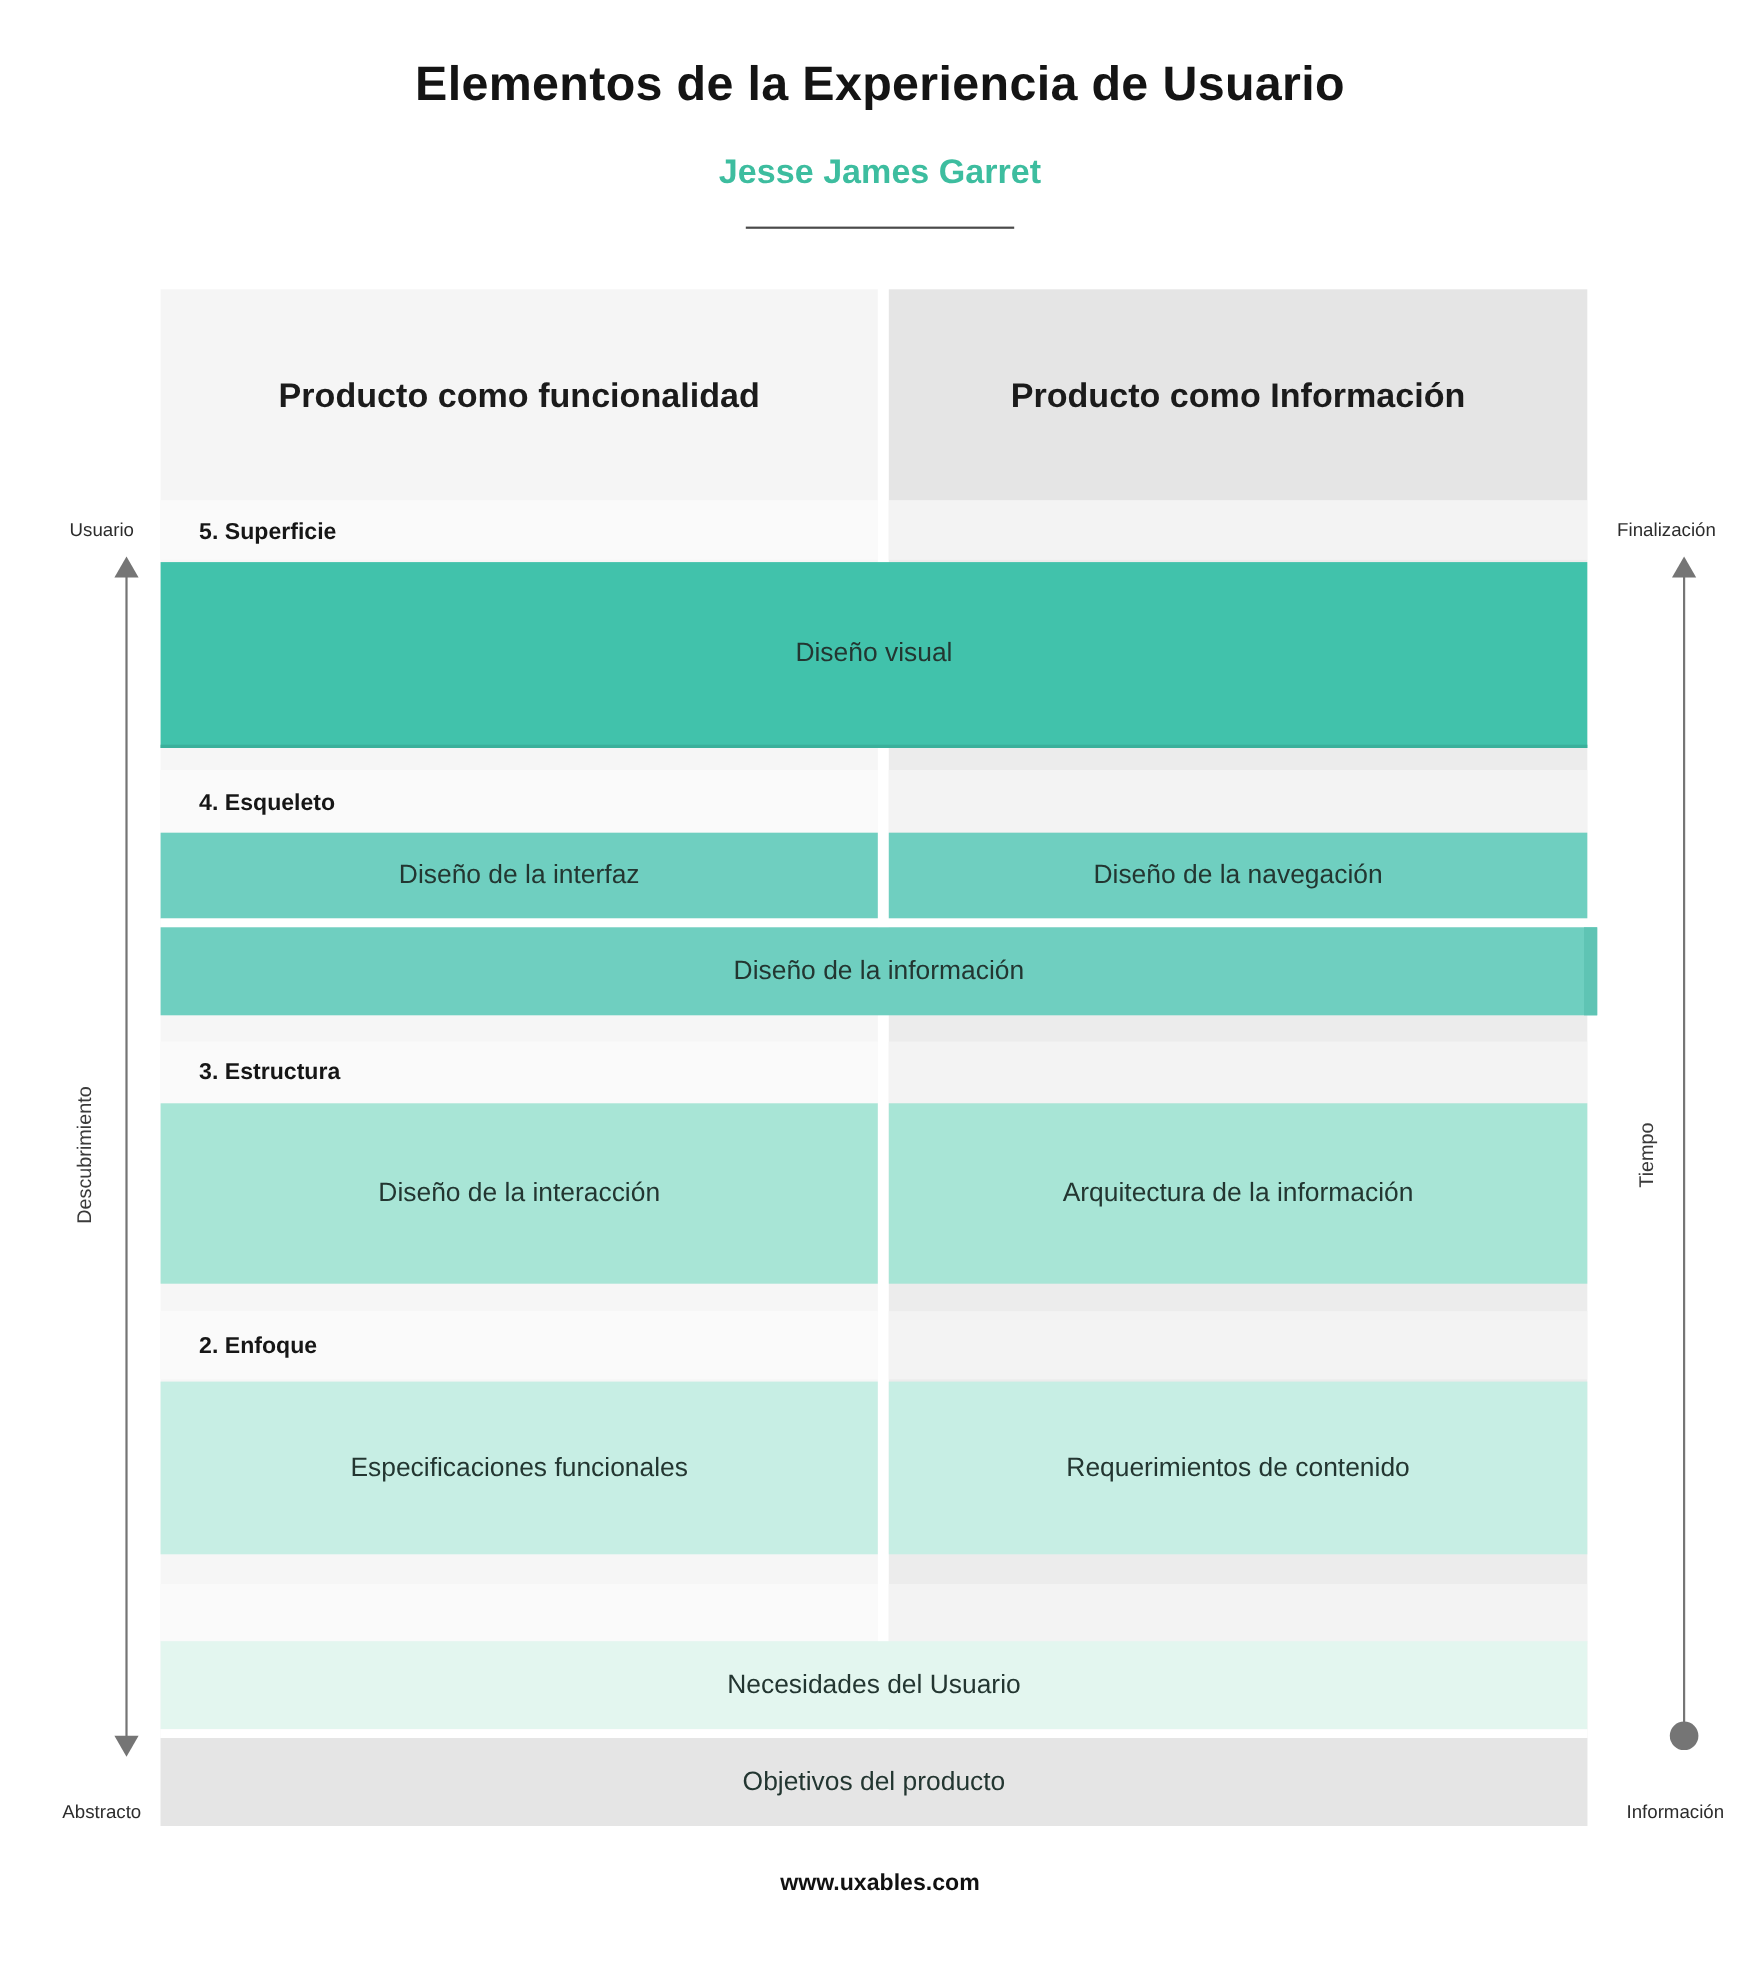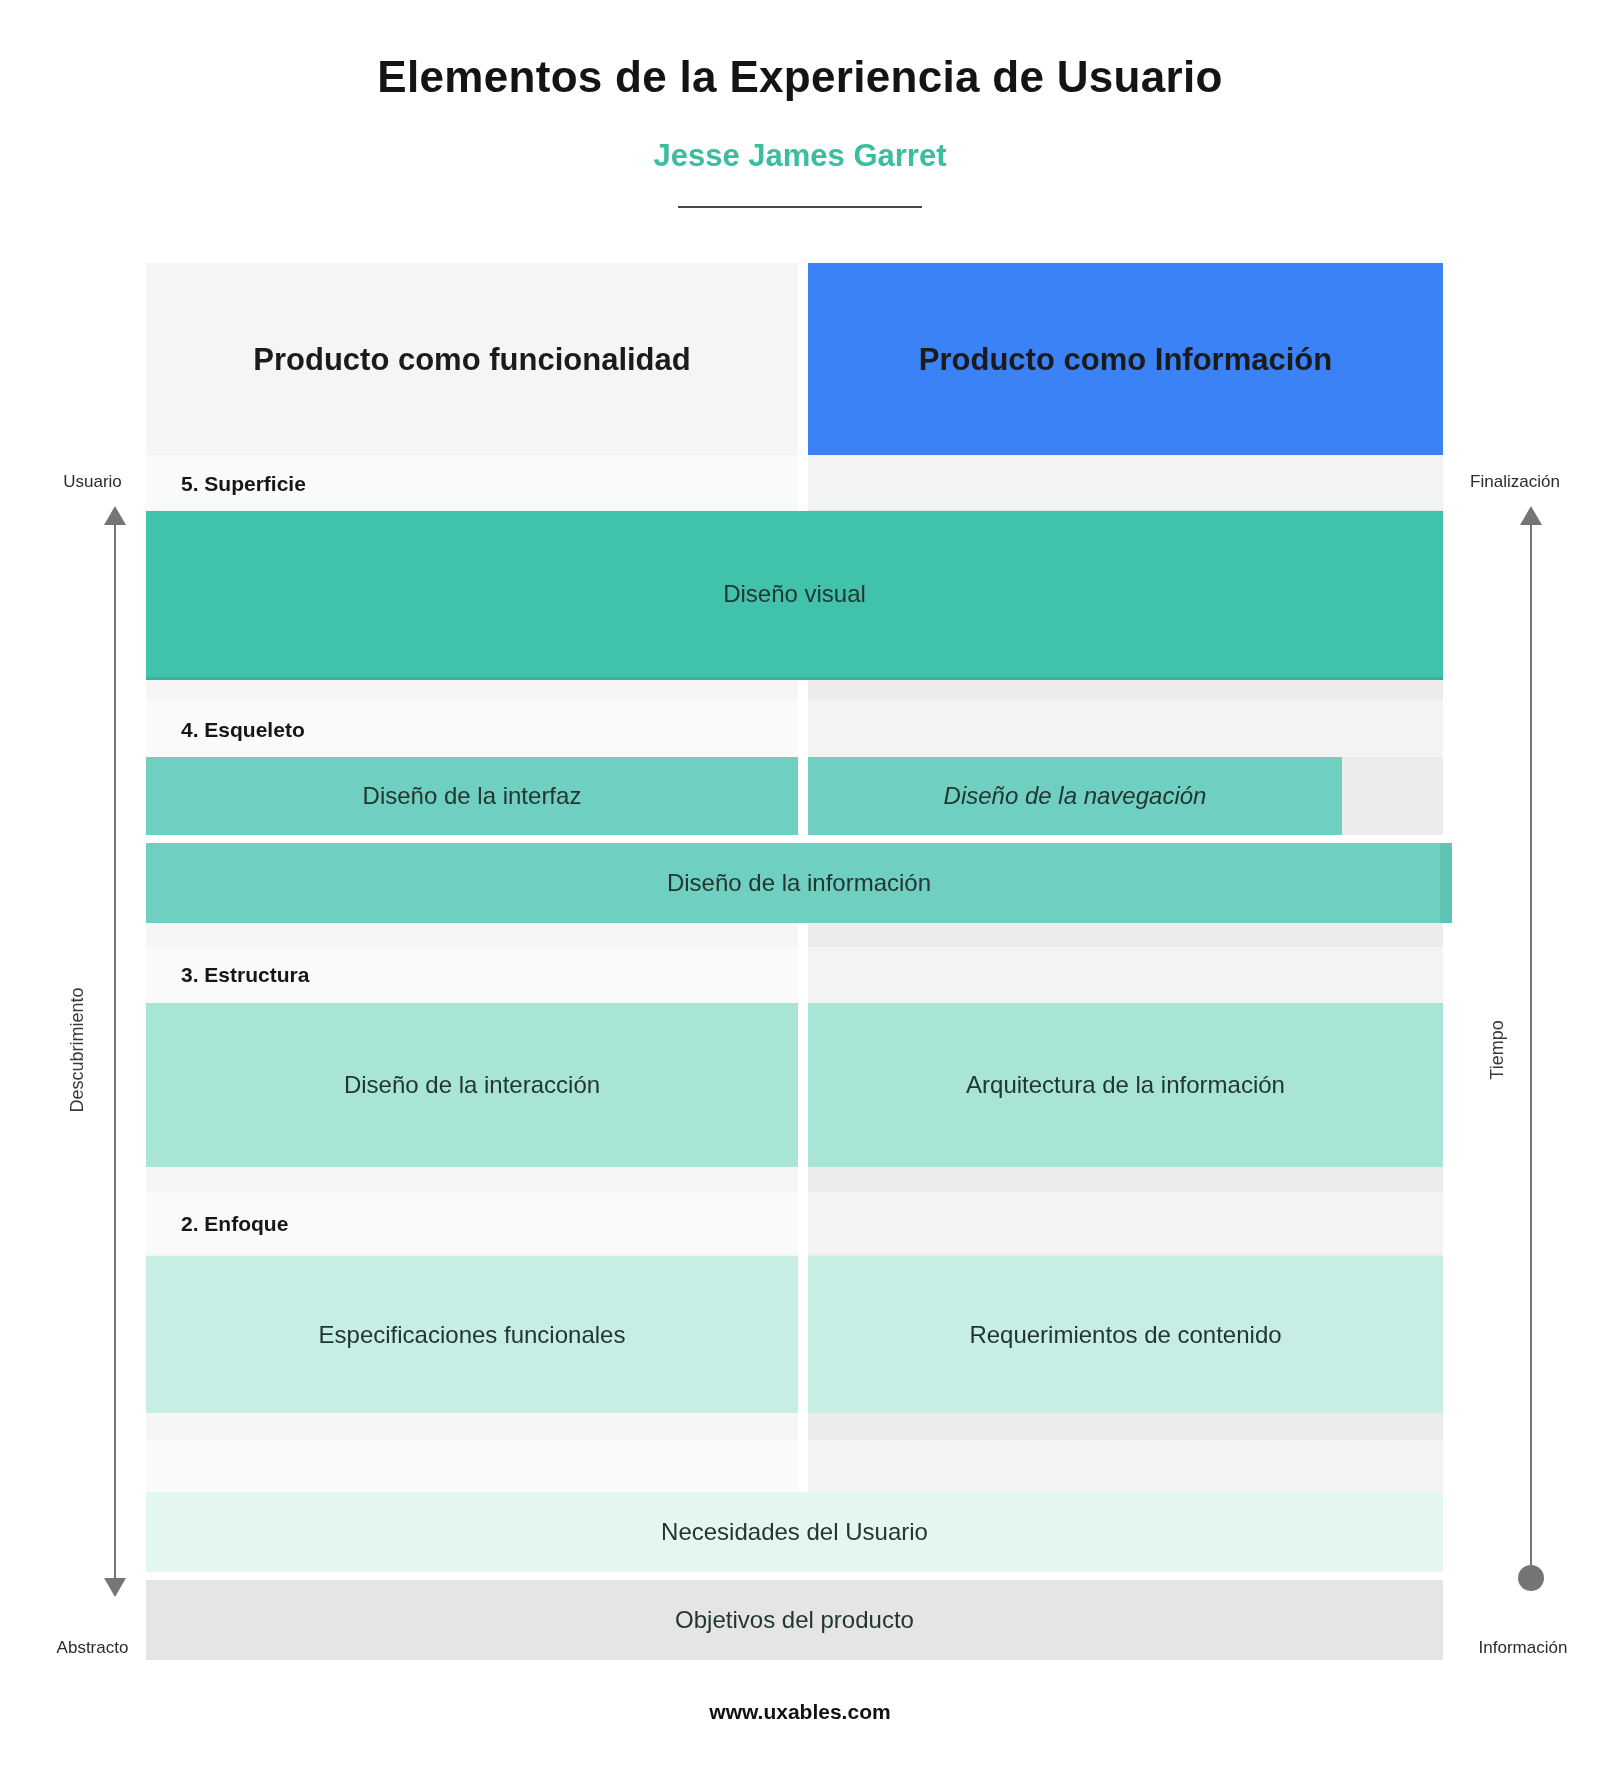--- a/index.html
+++ b/index.html
@@ -11,40 +11,40 @@
 
   
   .title{left:0;right:0;top:52px;text-align:center;font-size:44px;font-weight:800;color:#141414;letter-spacing:.3px;}
   .subtitle{left:0;right:0;top:138px;text-align:center;font-size:31px;font-weight:700;color:#3dbd9f;}
   .divider{left:678px;top:206px;width:244px;height:2px;background:#4a4a4a;}
 
   
   .hdr{top:263px;height:192px;display:flex;align-items:center;justify-content:center;
        text-align:center;font-size:31px;font-weight:700;line-height:41px;color:#1b1b1b;}
   .hdr-left{left:146px;width:652px;background:#f5f5f5;}
-  .hdr-right{left:808px;width:635px;background:#3b82f6;}
+  .hdr-right{left:808px;width:635px;background:#e5e5e5;}
 
   
   .colbg{top:455px;height:1205px;}
   .colbg-left{left:146px;width:652px;background:#f6f6f6;}
   .colbg-right{left:808px;width:635px;background:#ececec;}
 
   
   .strip-l{left:146px;width:652px;background:#fafafa;}
   .strip-r{left:808px;width:635px;background:#f3f3f3;}
   .s5{top:455px;height:54px;} .s4{top:700px;height:57px;} .s3{top:947px;height:56px;}
   .s2{top:1192px;height:62px;} .s1{top:1440px;height:54px;}
   .seclabel{left:181px;font-size:21px;font-weight:700;color:#161616;}
   .sl5{top:472px;} .sl4{top:718px;} .sl3{top:963px;} .sl2{top:1212px;} .sl1{top:1386px;}
 
   
   .bar{display:flex;align-items:center;justify-content:center;font-size:24px;color:#233631;}
   .b5 {left:146px;top:511px;width:1297px;height:166px;background:#41c2ab;border-bottom:3px solid #3ab09b;}
   .b4a{left:146px;top:757px;width:652px;height:78px;background:#6fcfc0;}
-  .b4b{left:808px;top:757px;width:534px;height:78px;background:#6fcfc0;font-style:italic;}
+  .b4b{left:808px;top:757px;width:635px;height:78px;background:#6fcfc0;}
   .b4c{left:146px;top:843px;width:1306px;height:80px;background:#6fcfc0;}
   .b4c-edge{left:1440px;top:843px;width:12px;height:80px;background:#5fc4b4;}
   .b3a{left:146px;top:1003px;width:652px;height:164px;background:#a8e5d6;}
   .b3b{left:808px;top:1003px;width:635px;height:164px;background:#a8e5d6;}
   .b2a{left:146px;top:1256px;width:652px;height:157px;background:#c7eee4;}
   .b2b{left:808px;top:1256px;width:635px;height:157px;background:#c7eee4;}
   .b1a{left:146px;top:1492px;width:1297px;height:80px;background:#e3f6ef;}
   .b1b{left:146px;top:1580px;width:1297px;height:80px;background:#e5e5e5;}
   .gap4{left:146px;top:835px;width:1306px;height:8px;background:#fff;}
   .gap1{left:146px;top:1572px;width:1297px;height:8px;background:#fff;}

